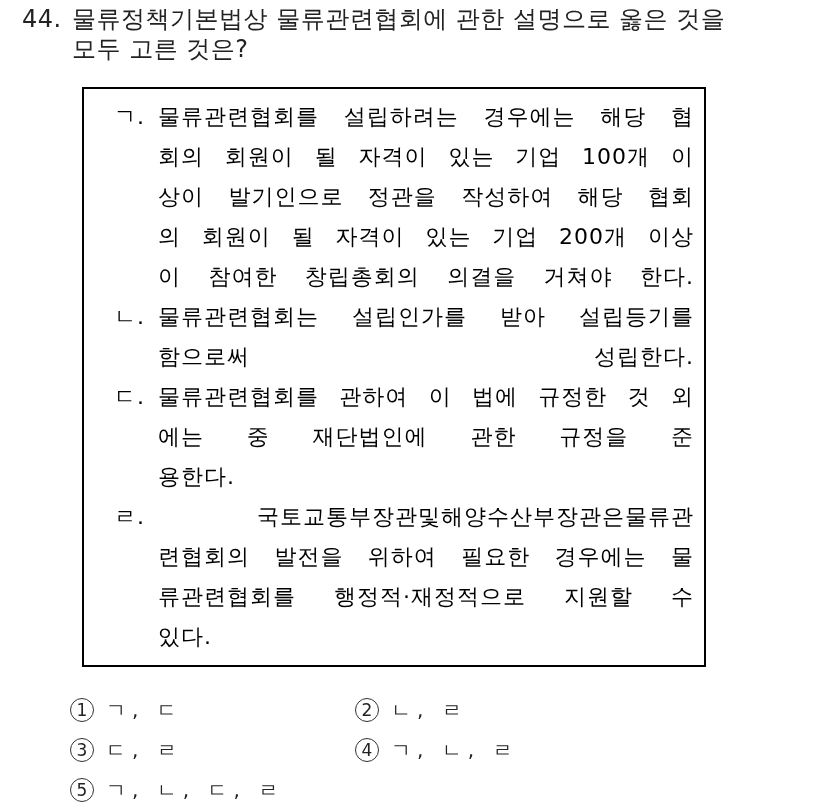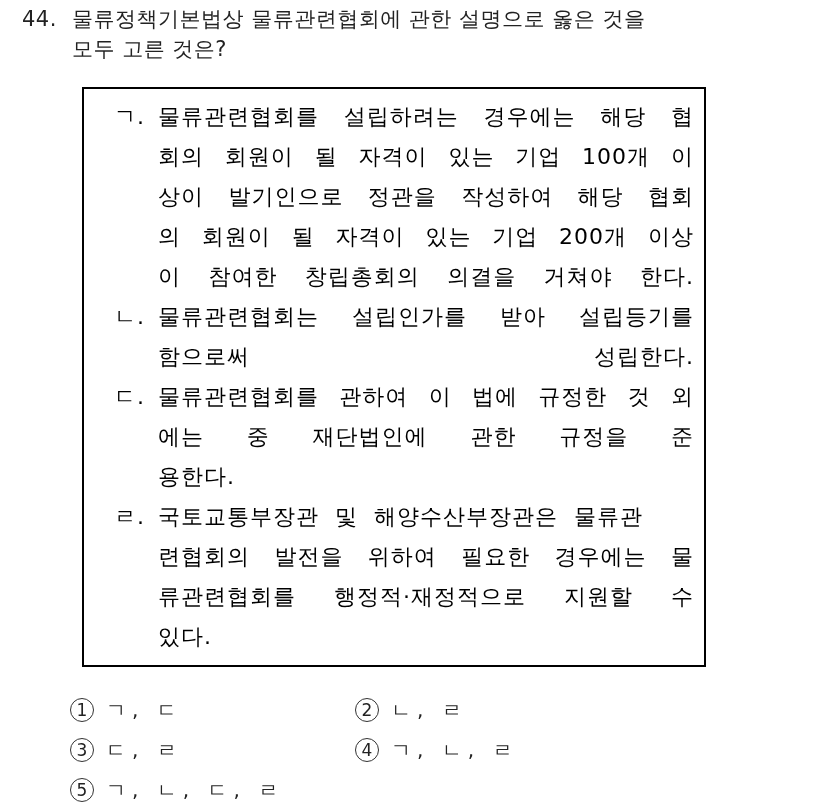--- a/index.html
+++ b/index.html
@@ -13,21 +13,21 @@
       position: relative;
       overflow: hidden;
       color: #000000;
       font-family: "DejaVu Sans", sans-serif;
     }
     .question {
       position: absolute;
       left: 22px;
       top: 4px;
       width: 780px;
-      font-size: 21px;
+      font-size: 24px;
       line-height: 30px;
       letter-spacing: 0.5px;
       color: #222;
     }
     .question .num {
       display: inline-block;
       width: 50px;
     }
     .question .line2 {
       padding-left: 50px;
@@ -183,21 +183,21 @@
           <span>규정을</span>
           <span>준</span>
         </div>
       <div>용한다.</div>
     </div>
   </div>
 
   <div class="item" style="top: 408px;">
     <span class="marker">ㄹ.</span>
     <div class="text">
-      <div style="display: flex; justify-content: flex-start; gap: 16px;">
+      <div style="display: flex; justify-content: flex-end;">
           <span>국토교통부장관</span>
           <span>및</span>
           <span>해양수산부장관은</span>
           <span>물류관</span>
         </div>
       <div style="display: flex; justify-content: space-between;">
           <span>련협회의</span>
           <span>발전을</span>
           <span>위하여</span>
           <span>필요한</span>

